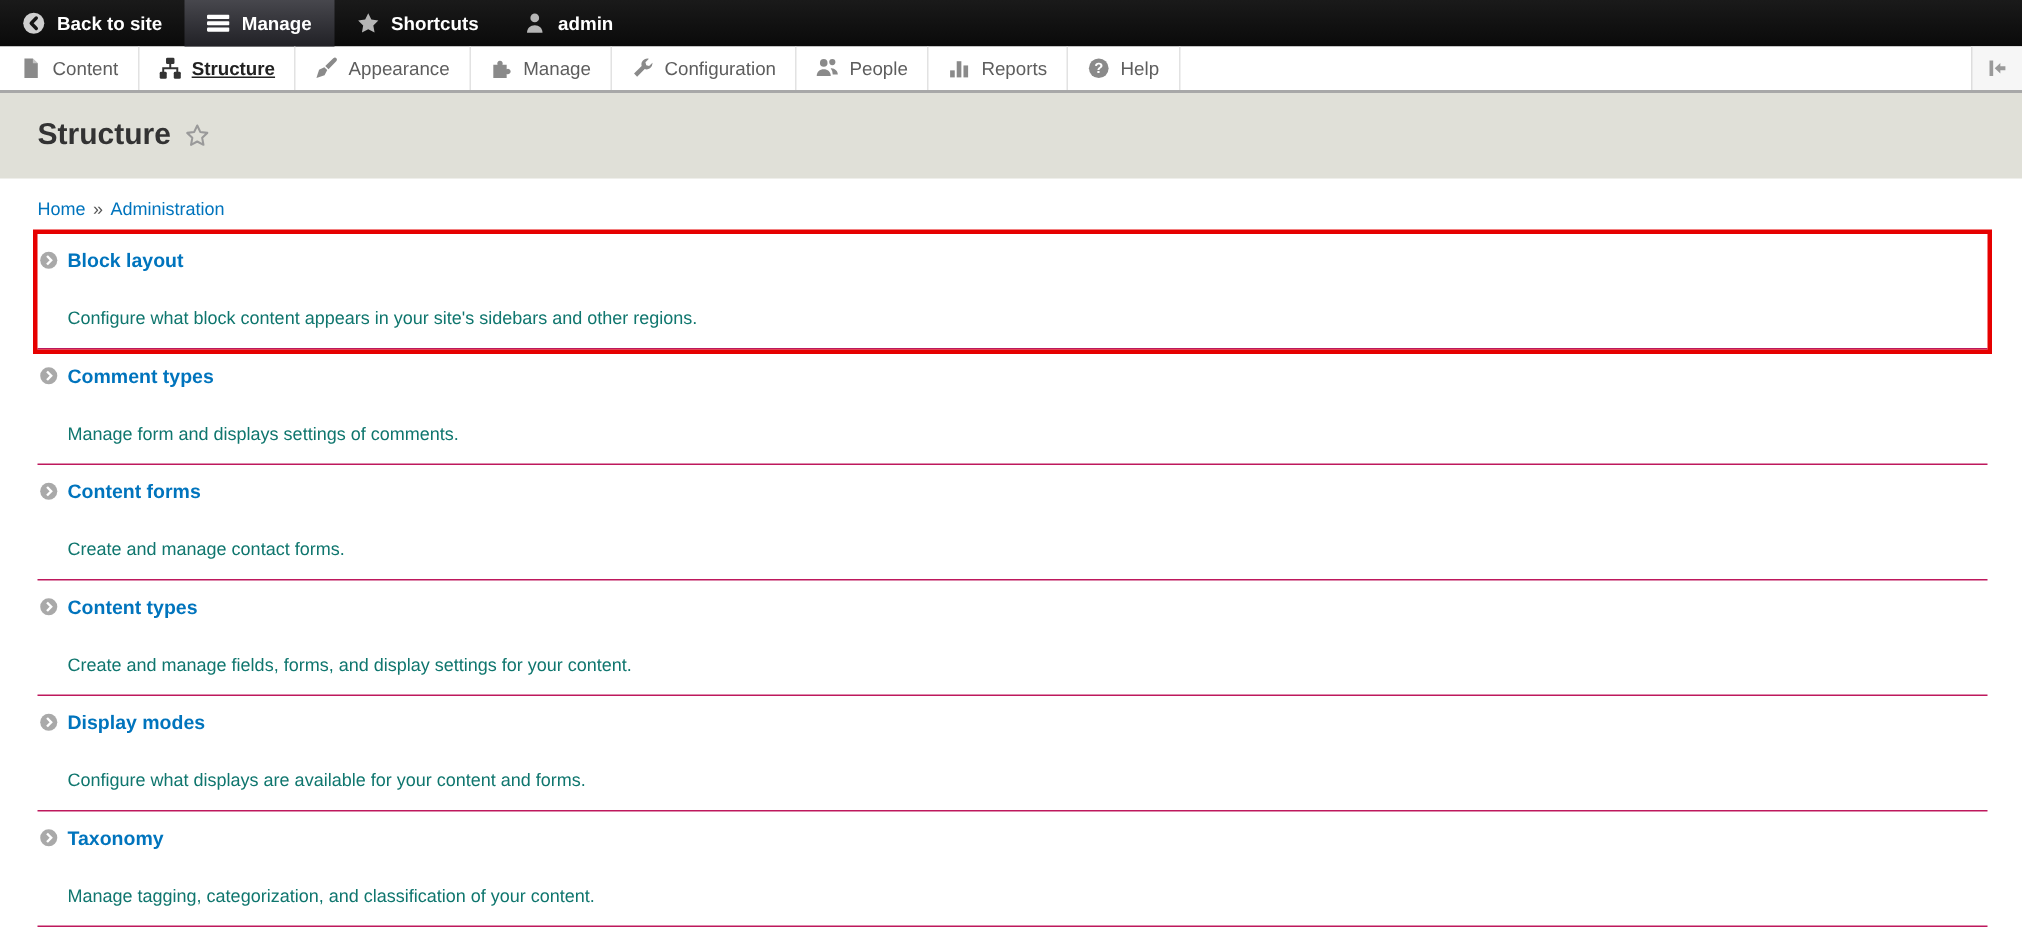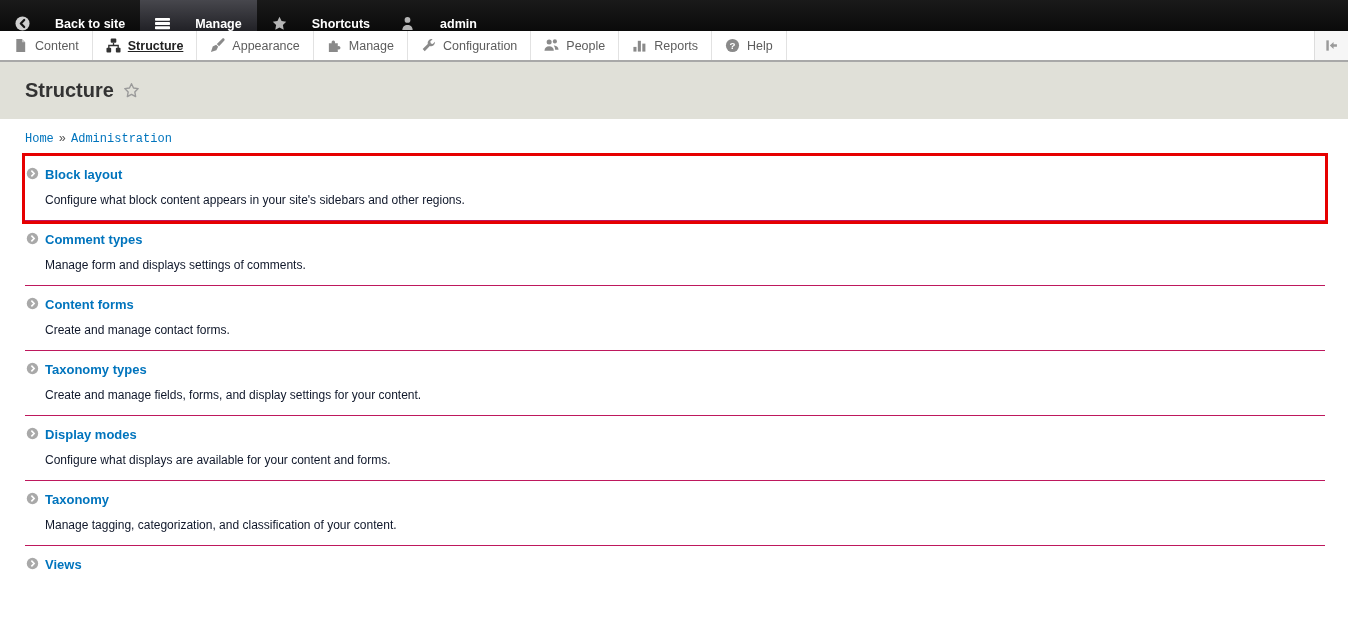--- a/index.html
+++ b/index.html
@@ -12,21 +12,21 @@
   }
   .icon svg { display:block; }
 
   
   .topbar {
     height:31px; display:flex; align-items:stretch;
     background:linear-gradient(#1a1a1a,#0a0a0a);
     color:#fff;
   }
   .topbar .tab {
-    display:flex; align-items:flex-end; gap:25px;
+    display:flex; align-items:center; gap:8px;
     padding:0 15px; font-size:12.5px; font-weight:bold;
     cursor:pointer; white-space:nowrap;
   }
   .topbar .tab.manage {
     background:linear-gradient(#47474d,#212126);
   }
   .topbar .icon { width:15px; height:15px; }
   .topbar .icon svg { width:15px; height:15px; }
 
   
@@ -57,21 +57,21 @@
     height:57px; background:var(--header-band,#e0e0d8);
     display:flex; align-items:center; padding:0 25px;
   }
   .page-header h1 {
     margin:0; font-size:20px; font-weight:bold; color:#333;
   }
   .page-header .star { margin-left:9px; width:17px; height:17px; }
   .page-header .star svg { width:17px; height:17px; }
 
   
-  .breadcrumb { padding:13px 25px 0; font-size:12px; color:#555;font-family:Liberation Mono, monospace; }
+  .breadcrumb { padding:13px 25px 0; font-size:12px; color:#555; }
   .breadcrumb a { color:var(--link-blue,#0074bd); text-decoration:none; cursor:pointer; }
   .breadcrumb .sep { margin:0 5px; color:#555; }
 
   
   .admin-list {
     list-style:none; margin:10px 23px 0 25px; padding:0;
   }
   .admin-list li {
     position:relative; padding:9px 0 13px 20px;
     border-bottom:1px solid #be185d;
@@ -82,21 +82,21 @@
   }
   .admin-list .item-icon {
     position:absolute; left:1px; top:11px; width:13px; height:13px;
   }
   .admin-list .item-icon svg { width:13px; height:13px; }
   .admin-list a.title {
     color:var(--link-blue,#0074bd); font-size:13px; font-weight:bold;
     text-decoration:none; cursor:pointer;
   }
   .admin-list .desc {
-    margin-top:10px; font-size:12px; color:#0f172a;
+    margin-top:22px; font-size:12px; color:#0f766e;
   }
 </style>
 </head>
 <body>
 
 <header class="topbar">
   <div class="tab">
     <span class="icon">
         <svg viewBox="0 0 16 16">
           <circle cx="8" cy="8" r="7.5" fill="#cfcfcf"></circle>
@@ -255,21 +255,21 @@
         <svg viewBox="0 0 16 16">
           <circle cx="8" cy="8" r="7" fill="#a9a9a9"></circle>
           <path d="M6.6 4.5L10 8l-3.4 3.5" fill="none" stroke="#fff" stroke-width="2"></path>
         </svg>
       </span><a class="title">Content forms</a><div class="desc">Create and manage contact forms.</div></li>
     <li class=""><span class="item-icon icon">
         <svg viewBox="0 0 16 16">
           <circle cx="8" cy="8" r="7" fill="#a9a9a9"></circle>
           <path d="M6.6 4.5L10 8l-3.4 3.5" fill="none" stroke="#fff" stroke-width="2"></path>
         </svg>
-      </span><a class="title">Taxonomy types</a><div class="desc">Create and manage fields, forms, and display settings for your content.</div></li>
+      </span><a class="title">Content types</a><div class="desc">Create and manage fields, forms, and display settings for your content.</div></li>
     <li class=""><span class="item-icon icon">
         <svg viewBox="0 0 16 16">
           <circle cx="8" cy="8" r="7" fill="#a9a9a9"></circle>
           <path d="M6.6 4.5L10 8l-3.4 3.5" fill="none" stroke="#fff" stroke-width="2"></path>
         </svg>
       </span><a class="title">Display modes</a><div class="desc">Configure what displays are available for your content and forms.</div></li>
     <li class=""><span class="item-icon icon">
         <svg viewBox="0 0 16 16">
           <circle cx="8" cy="8" r="7" fill="#a9a9a9"></circle>
           <path d="M6.6 4.5L10 8l-3.4 3.5" fill="none" stroke="#fff" stroke-width="2"></path>

